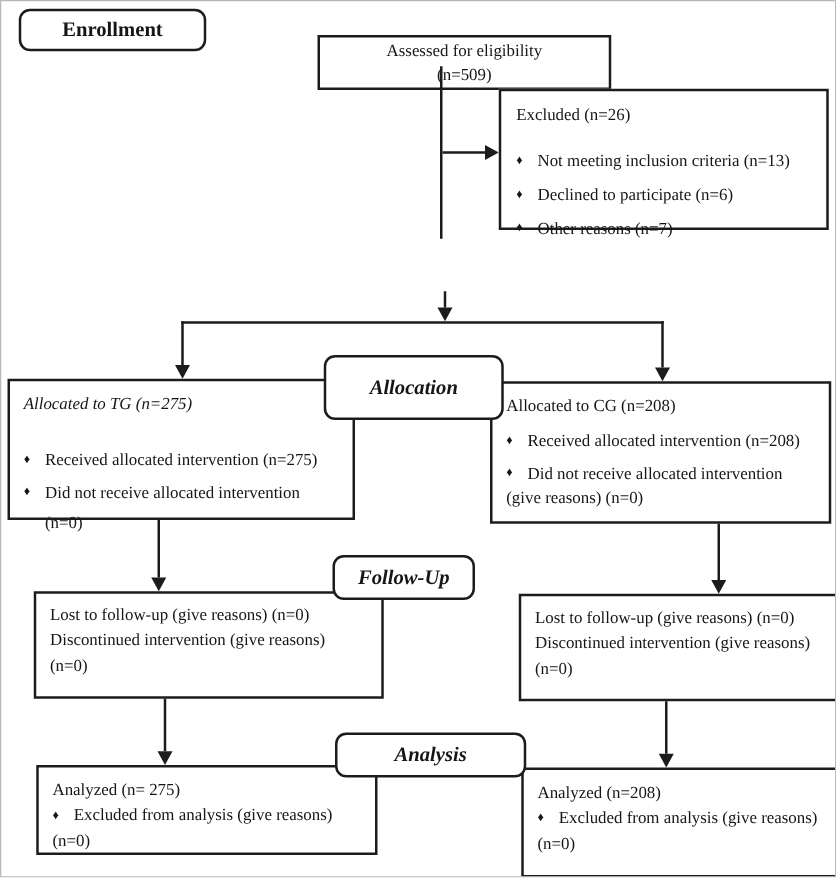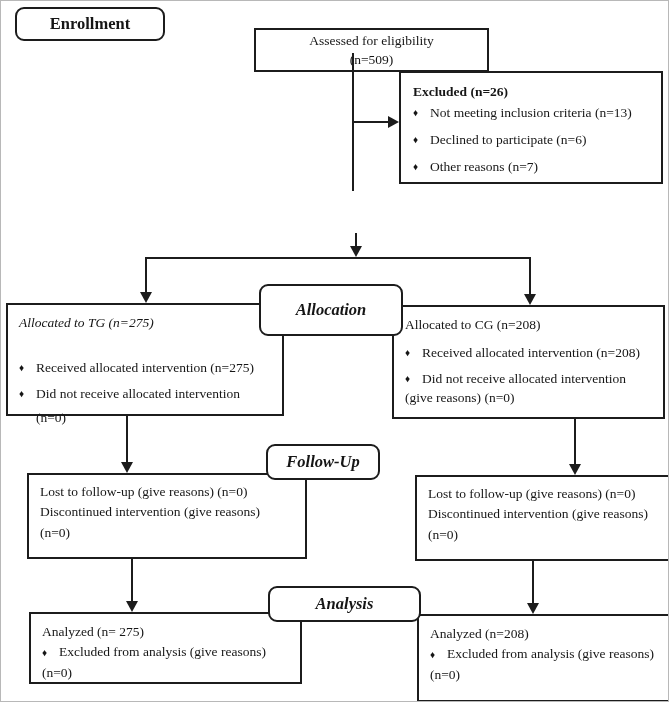--- a/index.html
+++ b/index.html
@@ -43,21 +43,21 @@
     <div>Assessed for eligibility</div>
     <div>(n=509)</div>
   </div>
 
   <div class="vline" style="left:351px;top:52px;height:138px;"></div>
 
   <div class="hline" style="left:353px;top:120px;width:35px;"></div>
   <div class="arr-r" style="left:387px;top:115px;"></div>
 
   <div class="box" style="left:398px;top:70px;width:264px;height:113px;padding:9px 8px 0 12px;">
-    <div class="title" style="margin-bottom:2px;font-weight:bold;">Excluded (n=26)</div>
+    <div class="title" style="margin-bottom:18px;">Excluded (n=26)</div>
     <div class="bl" style="margin-bottom:8px;">
       <span class="bu">♦</span>
       <span class="bt">Not meeting inclusion criteria (n=13)</span>
     </div>
     <div class="bl" style="margin-bottom:8px;">
       <span class="bu">♦</span>
       <span class="bt">Declined to participate (n=6)</span>
     </div>
     <div class="bl">
       <span class="bu">♦</span>

